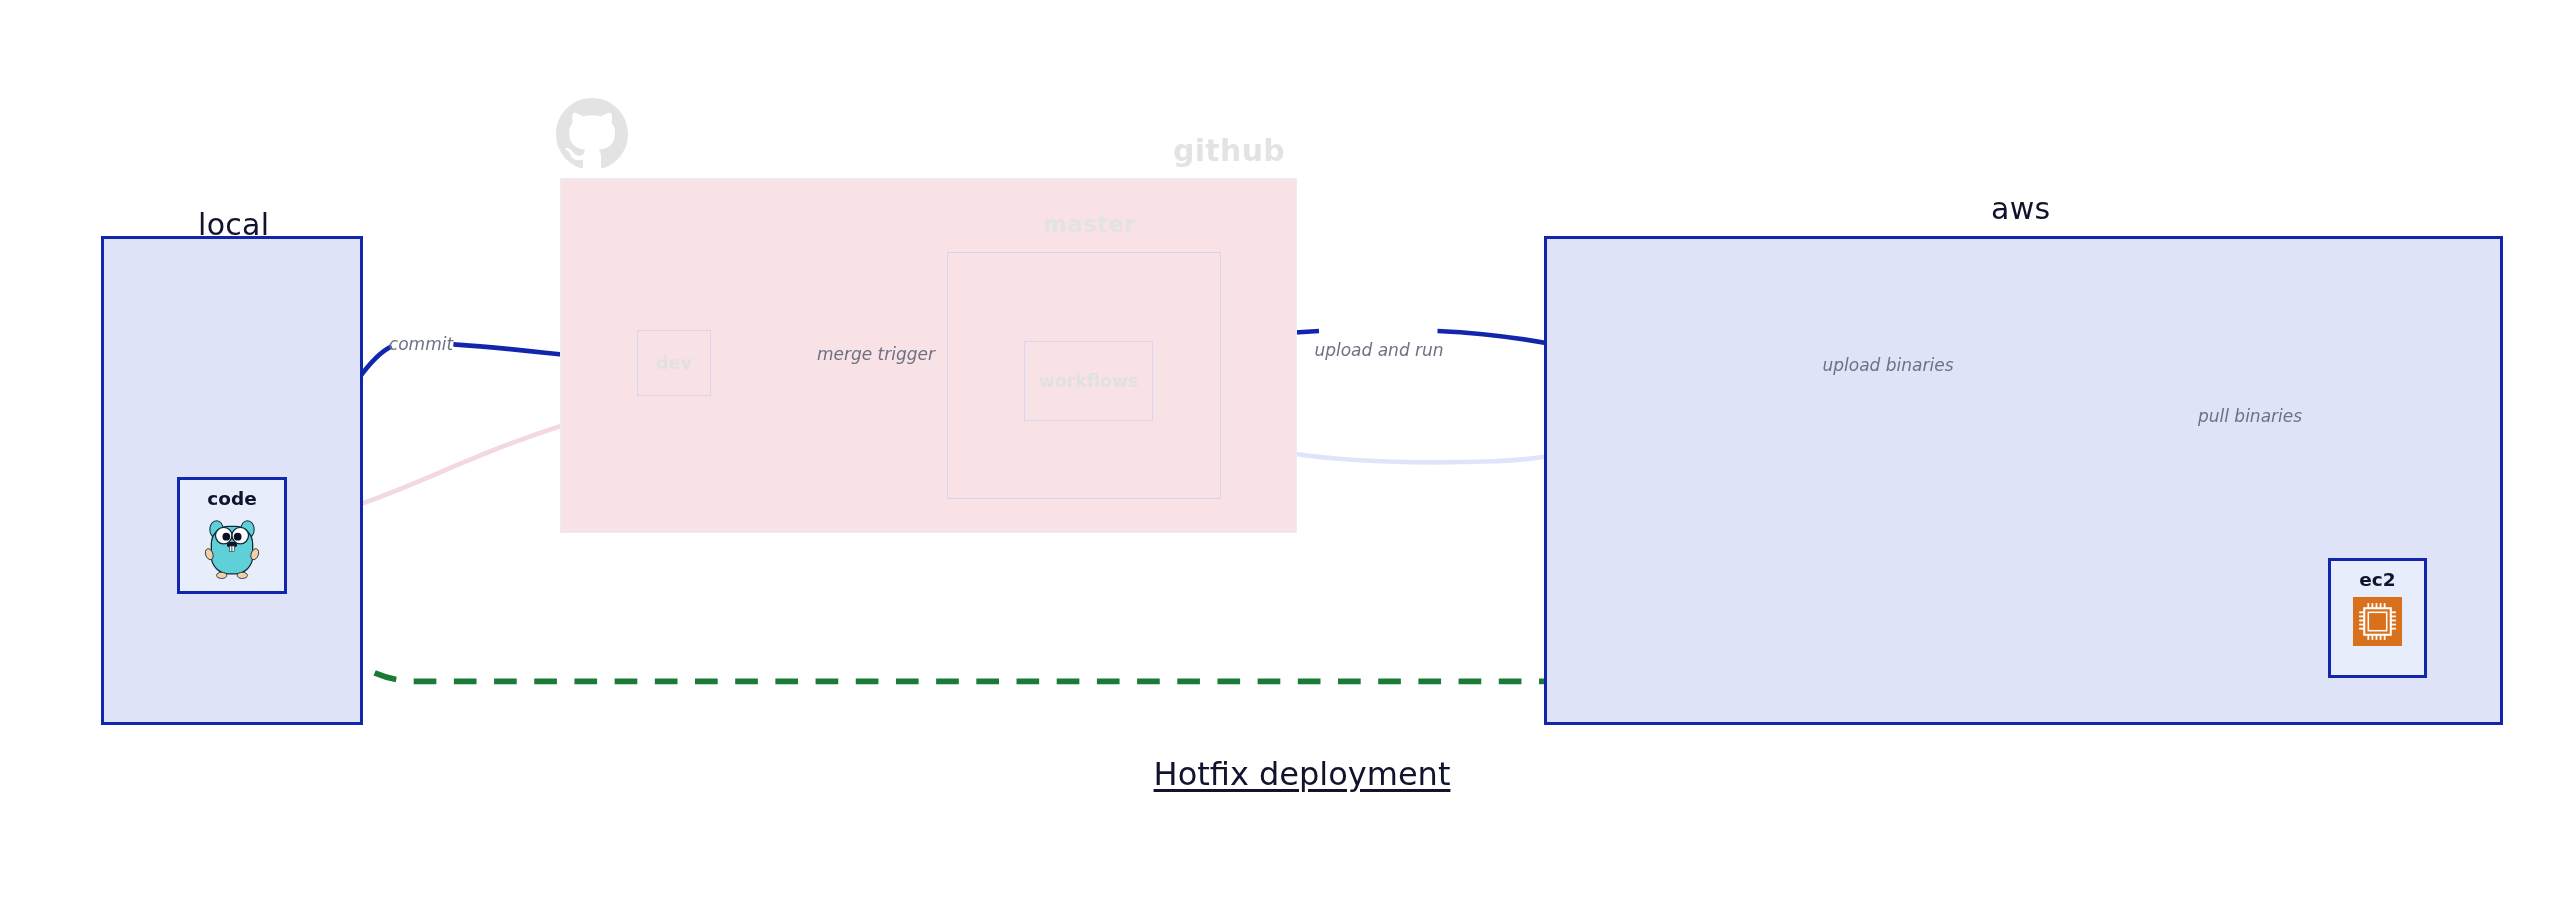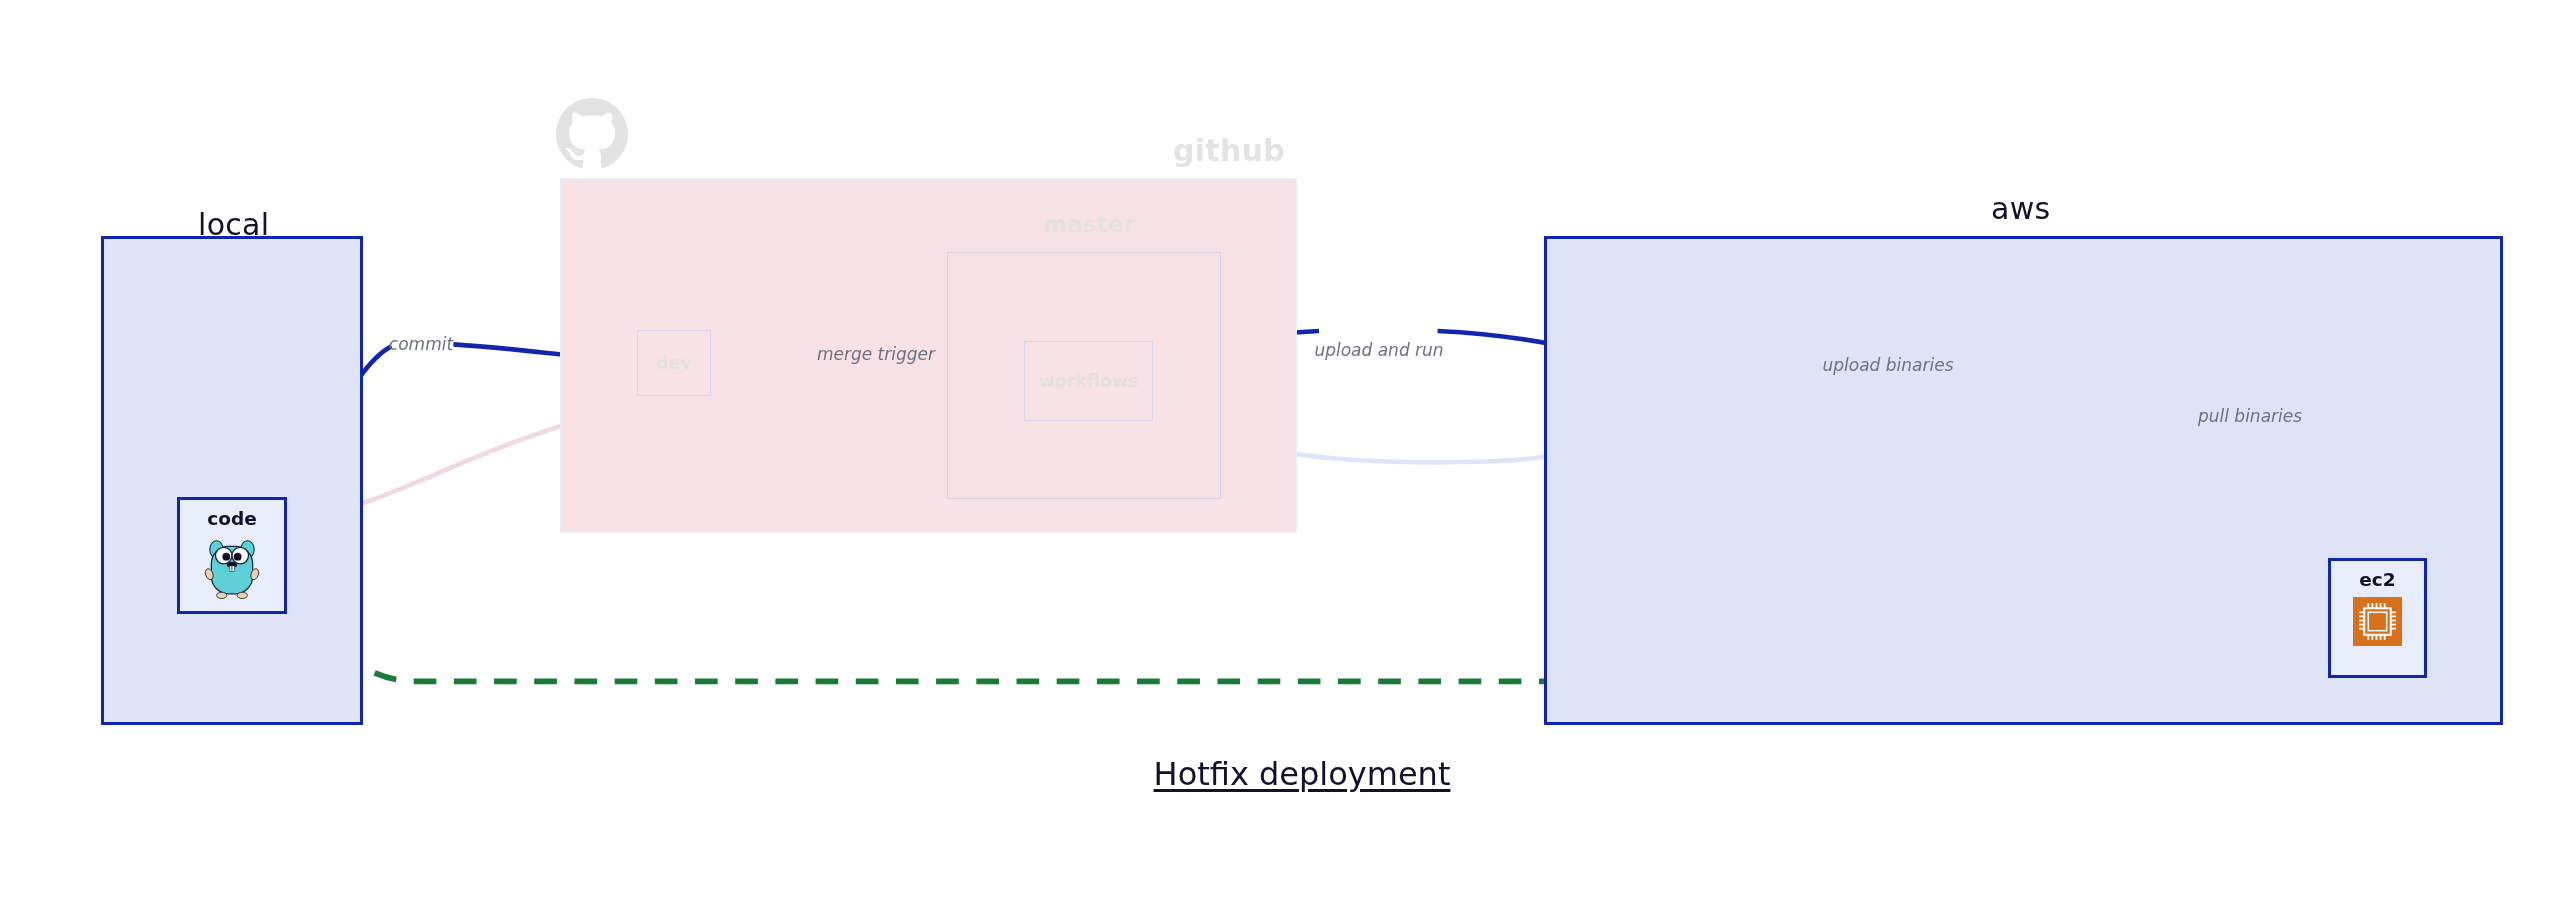--- a/index.html
+++ b/index.html
@@ -193,21 +193,21 @@
   </div>
 
   <div class="node-ghost" style="left:1024px; top:341px; width:129px; height:80px;">
     <span class="node-label">workflows</span>
   </div>
 
   <div class="group group-local" style="left:101px; top:236px; width:262px; height:489px;"></div>
 
   <span class="group-title" style="left:198px; top:191px;margin-top:16px;">local</span>
 
-  <div class="node" style="left:177px; top:477px; width:110px; height:117px;margin-top:20px;">
+  <div class="node" style="left:177px; top:477px; width:110px; height:117px;">
     <span class="node-label">code</span>
     <span class="node-icon">
       <svg width="60" height="63" viewBox="0 0 116 122">
 
         <ellipse cx="28" cy="26" rx="13" ry="17" fill="#5fd0d8" stroke="#0f2b3a" stroke-width="2"></ellipse>
         <ellipse cx="88" cy="26" rx="13" ry="17" fill="#5fd0d8" stroke="#0f2b3a" stroke-width="2"></ellipse>
 
         <rect x="18" y="20" width="80" height="92" rx="34" ry="34" fill="#5fd0d8" stroke="#0f2b3a" stroke-width="2.5"></rect>
 
         <circle cx="42" cy="38" r="16" fill="#ffffff" stroke="#0f2b3a" stroke-width="2.5"></circle>

